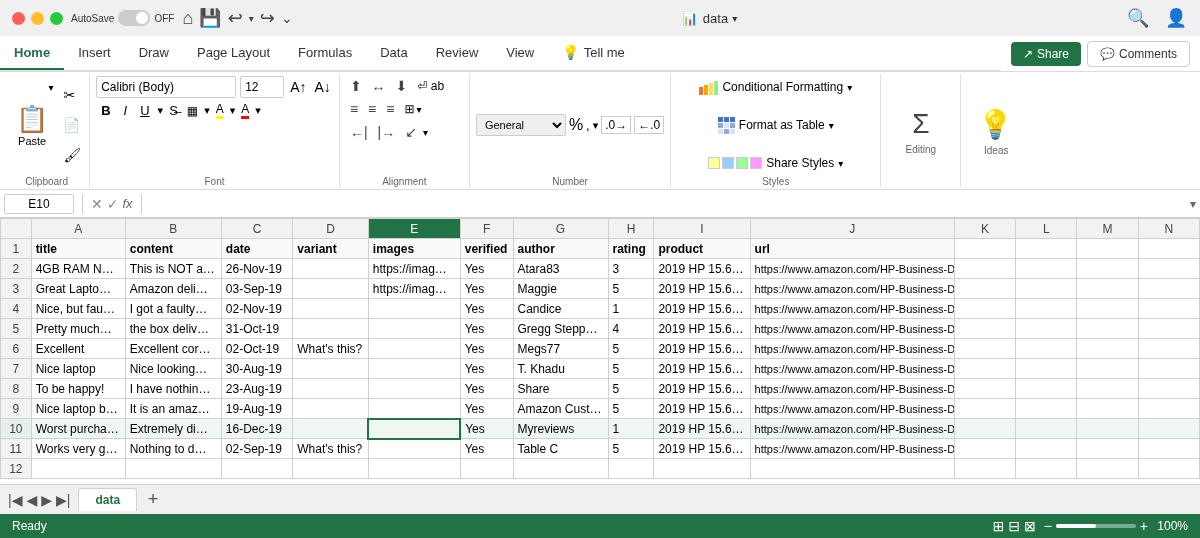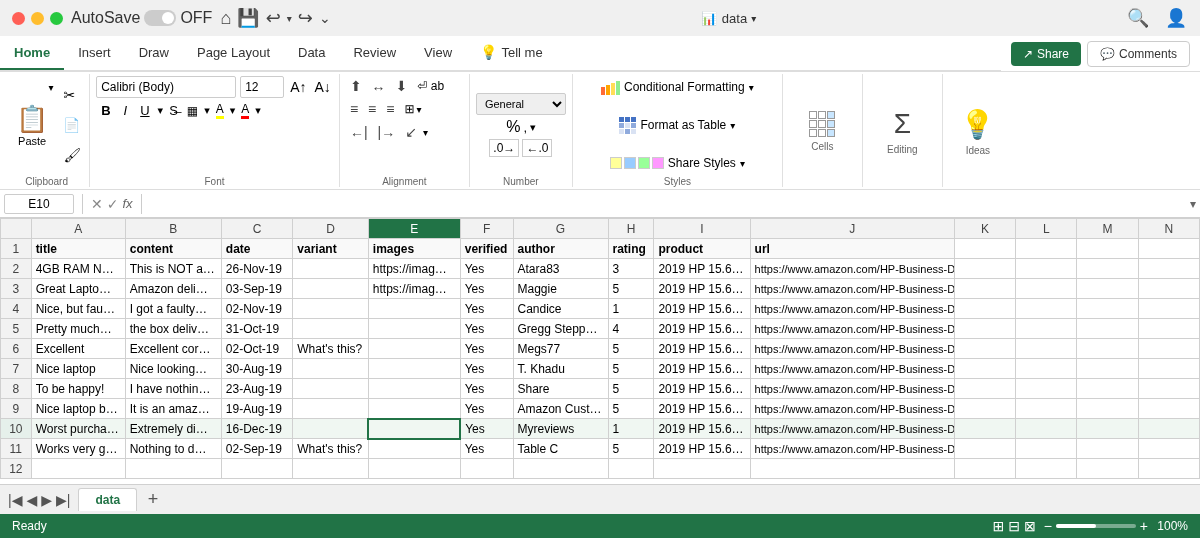--- a/index.html
+++ b/index.html
@@ -13,21 +13,21 @@
       align-items: center;
       justify-content: space-between;
       padding: 0 12px;
     }
     .title-bar-left { display: flex; align-items: center; gap: 8px; }
     .traffic-lights { display: flex; gap: 6px; }
     .traffic-light { width: 13px; height: 13px; border-radius: 50%; }
     .tl-red { background: #ff5f56; }
     .tl-yellow { background: #ffbd2e; }
     .tl-green { background: #27c93f; }
-    .autosave { display: flex; align-items: center; gap: 4px; font-size: 16px; color: #333; }
+    .autosave { display: flex; align-items: center; gap: 4px; font-size: 10px; color: #333; }
     .toggle-off { background: #ccc; border-radius: 10px; width: 32px; height: 16px; display: flex; align-items: center; padding: 2px; }
     .toggle-knob { width: 12px; height: 12px; background: white; border-radius: 50%; margin-left: auto; }
     .toolbar-icons { display: flex; gap: 6px; align-items: center; }
     .toolbar-icon { font-size: 18px; color: #444; cursor: pointer; }
     .title-center { font-size: 13px; color: #333; display: flex; align-items: center; gap: 4px; }
     .title-bar-right { display: flex; gap: 16px; align-items: center; }
     .ribbon-tab { padding: 8px 14px; font-size: 13px; color: #333; cursor: pointer; border-bottom: 2px solid transparent; }
     .ribbon-tab.active { color: #217346; border-bottom: 2px solid #217346; font-weight: 600; }
     .font-select { border: 1px solid #ccc; border-radius: 2px; padding: 2px 4px; font-size: 12px; width: 140px; height: 22px; }
     .font-size-select { border: 1px solid #ccc; border-radius: 2px; padding: 2px 4px; font-size: 12px; width: 44px; height: 22px; }
@@ -115,20 +115,21 @@
   </div>
 
   <div class="ribbon-area">
 
     <div style="display:flex; align-items:center; border-bottom:1px solid #ddd; background:white;">
       <div class="ribbon-tabs-row" style="display:flex; flex:1;">
         <div class="ribbon-tab active">Home</div>
         <div class="ribbon-tab">Insert</div>
         <div class="ribbon-tab">Draw</div>
         <div class="ribbon-tab">Page Layout</div>
+        <div class="ribbon-tab">Formulas</div>
         <div class="ribbon-tab">Data</div>
         <div class="ribbon-tab">Review</div>
         <div class="ribbon-tab">View</div>
         <div class="ribbon-tab" style="display:flex;align-items:center;gap:4px;"><span style="font-size:14px;">💡</span>Tell me</div>
       </div>
       <div style="display:flex; gap:6px; padding:4px 10px; align-items:center;">
         <button class="share-btn">
           <span>↗</span>
           <span>Share</span>
         </button>
@@ -209,21 +210,21 @@
             <span class="align-btn">←|</span>
             <span class="align-btn">|→</span>
             <span class="align-btn">↙</span>
             <span style="font-size:10px;cursor:pointer;">▾</span>
           </div>
         </div>
         <div class="grp-lbl">Alignment</div>
       </div>
 
       <div class="grp" style="min-width:100px;">
-        <div class="grp-top" style="flex-direction:column;gap:3px;align-items:center;justify-content:center;">
+        <div class="grp-top" style="gap:3px;align-items:center;justify-content:center;">
           <select style="border:1px solid #ccc;border-radius:2px;padding:2px 4px;font-size:11px;width:90px;height:22px;">
             <option>General</option>
           </select>
           <div style="display:flex;align-items:center;gap:3px;">
             <span style="font-size:16px;cursor:pointer;">%</span>
             <span style="font-size:13px;cursor:pointer;">,</span>
             <span style="font-size:11px;cursor:pointer;">▾</span>
           </div>
           <div style="display:flex;gap:3px;">
             <span style="font-size:12px;cursor:pointer;border:1px solid #ccc;padding:1px 3px;">.0→</span>
@@ -270,38 +271,20 @@
               <div style="width:12px;height:12px;background:#9f9;border:1px solid #ccc;"></div>
               <div style="width:12px;height:12px;background:#f9f;border:1px solid #ccc;"></div>
             </div>
             <span style="font-size:12px;">Share Styles</span>
             <span style="font-size:10px;">▾</span>
           </div>
         </div>
         <div class="grp-lbl">Styles</div>
       </div>
 
-      <div class="grp" style="min-width:80px; align-items:center;">
-        <div class="grp-top" style="align-items:center;justify-content:center;">
-          <div style="display:flex;flex-direction:column;align-items:center;gap:4px;">
-            <div style="display:grid;grid-template-columns:repeat(3,8px);grid-template-rows:repeat(3,8px);gap:1px;">
-              <div style="width:8px;height:8px;border:1px solid #999;background:#fff;"></div>
-              <div style="width:8px;height:8px;border:1px solid #999;background:#fff;"></div>
-              <div style="width:8px;height:8px;border:1px solid #999;background:#c8e6ff;"></div>
-              <div style="width:8px;height:8px;border:1px solid #999;background:#fff;"></div>
-              <div style="width:8px;height:8px;border:1px solid #999;background:#fff;"></div>
-              <div style="width:8px;height:8px;border:1px solid #999;background:#c8e6ff;"></div>
-              <div style="width:8px;height:8px;border:1px solid #999;background:#fff;"></div>
-              <div style="width:8px;height:8px;border:1px solid #999;background:#fff;"></div>
-              <div style="width:8px;height:8px;border:1px solid #999;background:#c8e6ff;"></div>
-            </div>
-            <span style="font-size:10px;color:#666;">Cells</span>
-          </div>
-        </div>
-      </div>
 
       <div class="grp" style="min-width:80px; align-items:center;">
         <div class="grp-top" style="align-items:center;justify-content:center;">
           <div style="display:flex;flex-direction:column;align-items:center;gap:4px;">
             <span style="font-size:28px;color:#444;">Σ</span>
             <span style="font-size:10px;color:#666;">Editing</span>
           </div>
         </div>
       </div>
 

